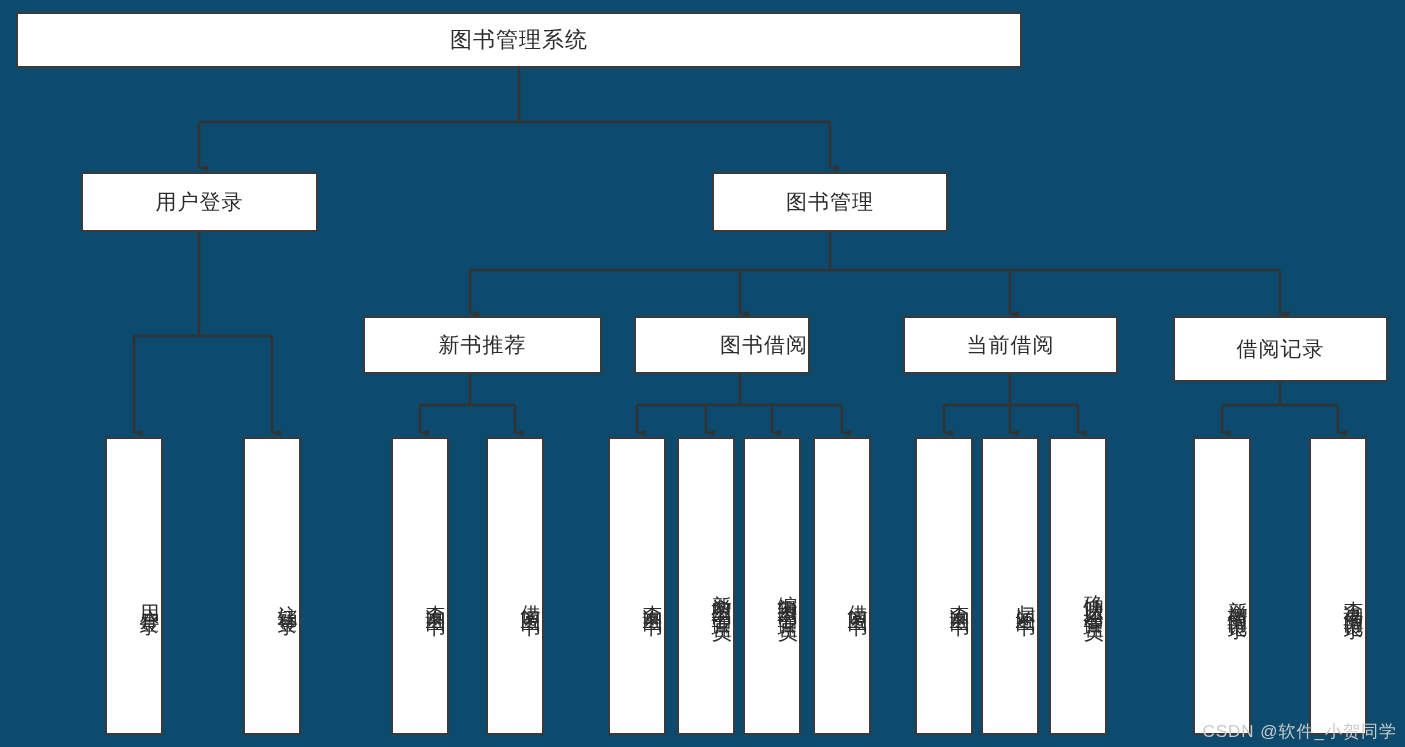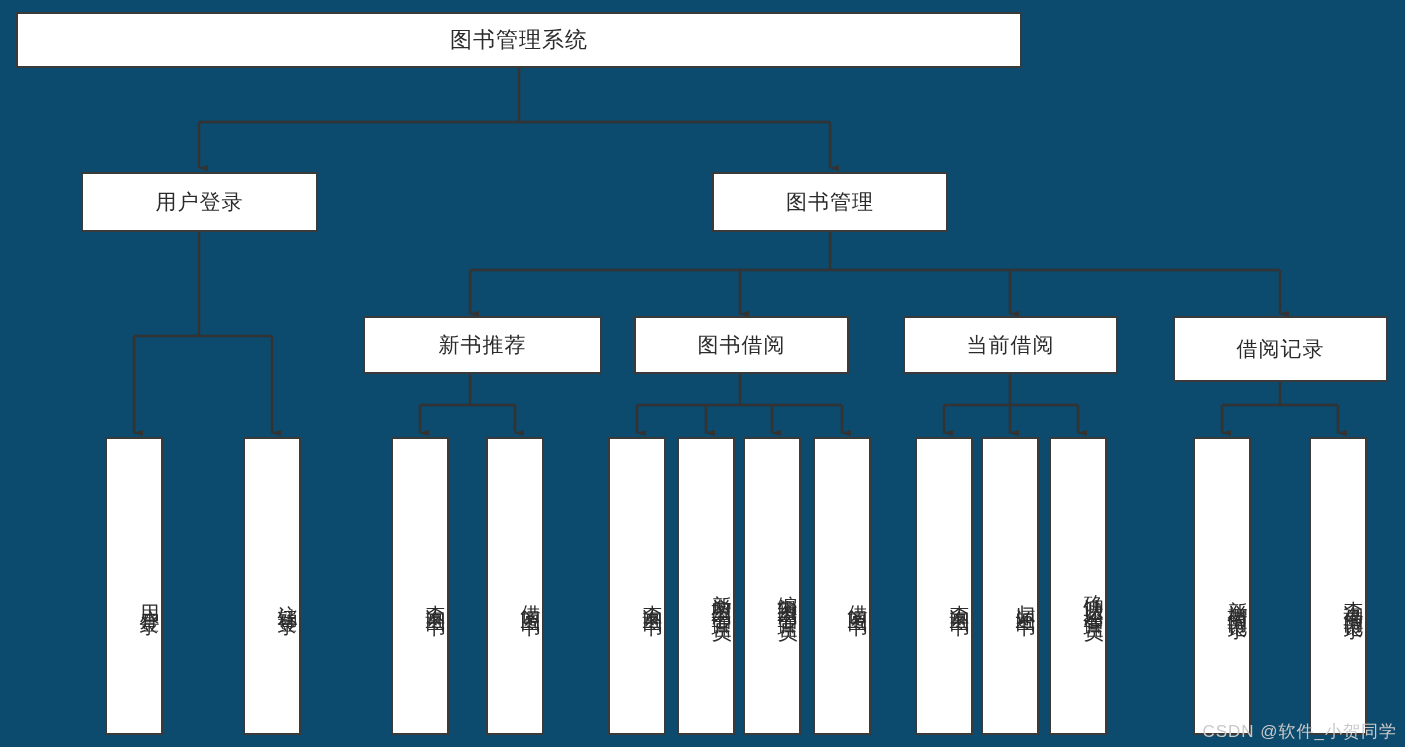--- a/index.html
+++ b/index.html
@@ -115,21 +115,21 @@
   <div class="node node-h" style="left:81px;top:172px;width:237px;height:60px;">
     <span>用户登录</span>
   </div>
   <div class="node node-h" style="left:712px;top:172px;width:236px;height:60px;">
     <span>图书管理</span>
   </div>
 
   <div class="node node-h" style="left:363px;top:316px;width:239px;height:58px;">
     <span>新书推荐</span>
   </div>
-  <div class="node node-h" style="left:634px;top:316px;width:215px;height:58px;">
+  <div class="node node-h" style="left:634px;top:316px;width:176px;height:58px;justify-content:flex-end;">
     <span>图书借阅</span>
   </div>
   <div class="node node-h" style="left:903px;top:316px;width:215px;height:58px;">
     <span>当前借阅</span>
   </div>
   <div class="node node-h" style="left:1173px;top:316px;width:215px;height:66px;">
     <span>借阅记录</span>
   </div>
 
   <div class="node node-v" style="left:105px;top:437px;width:58px;height:298px;">

